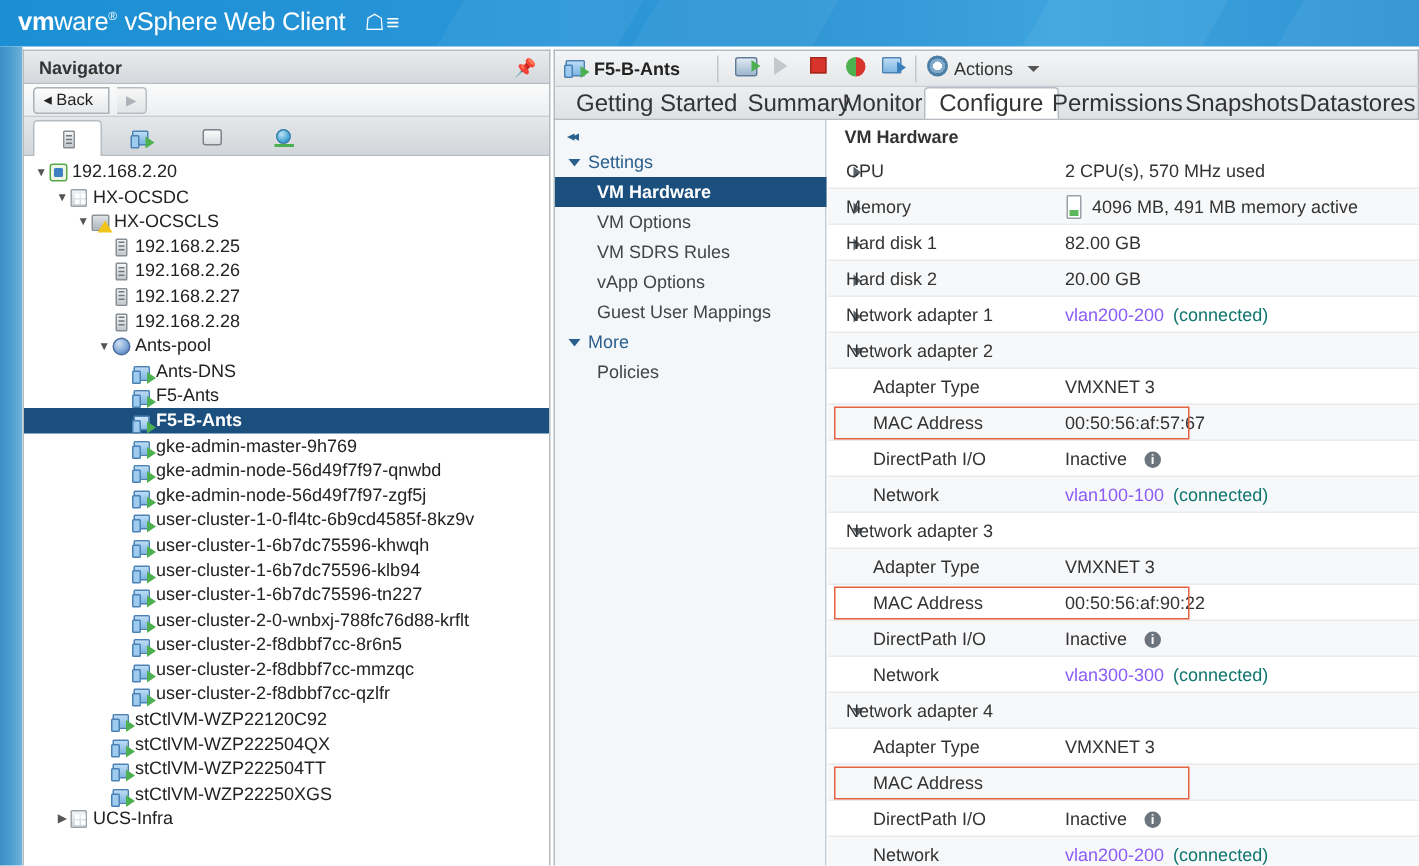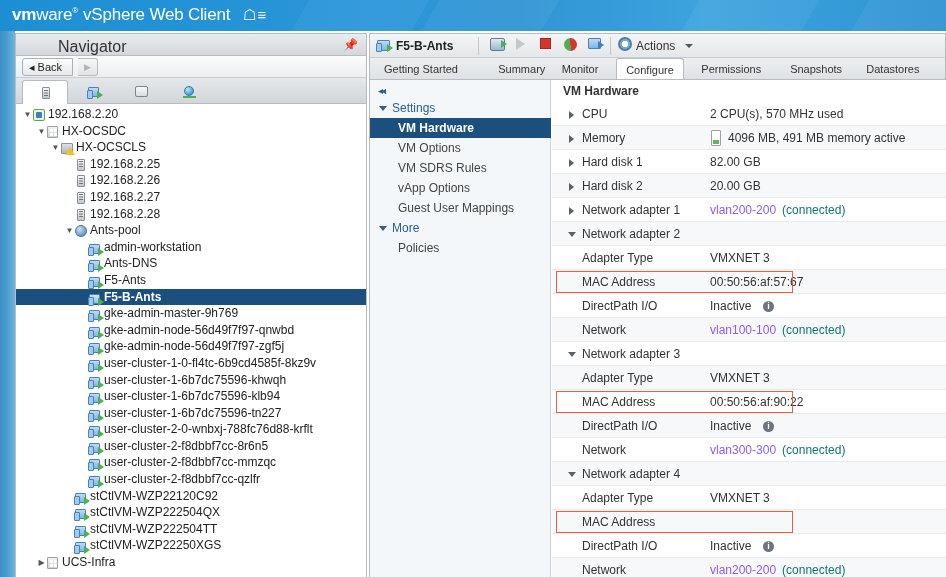--- a/index.html
+++ b/index.html
@@ -52,21 +52,21 @@
     border: 1px solid #b6bcc2;
     border-bottom: none;
   }
   #nav-header {
     position: relative; height: 22px;
     background: linear-gradient(180deg,#e9ecee 0%,#d4d8dc 100%);
     border-bottom: 1px solid #b6bcc2;
   }
   #nav-title {
     position: absolute; left: 10px; top: 4px;
-    font-size: 16px; color: #333; font-weight: normal; margin-left: 32px;
+    font-size: 12px; color: #333; font-weight: bold;
   }
   #pin-icon {
     position: absolute; right: 8px; top: 4px;
     font-size: 12px; color: #444; cursor: pointer;
   }
   #nav-backbar {
     position: relative; height: 22px;
     background: linear-gradient(180deg,#fbfbfb 0%,#eceef0 100%);
     border-bottom: 1px solid #c8ced3;
   }
@@ -159,21 +159,21 @@
     border-left:4px solid transparent;border-right:4px solid transparent;border-top:4px solid #555; }
 
   #tabbar {
     position: relative; height: 23px;
     background: linear-gradient(180deg,#eceef0 0%,#dfe2e5 100%);
     border: 1px solid #b6bcc2; border-top: 1px solid #c8ced3; border-bottom: 1px solid #b6bcc2;
     overflow: hidden;
   }
   .ptab {
     position: absolute; top: 0; height: 23px; padding: 0 9px;
-    font-size: 11px; line-height: 23px; color: #333; cursor: pointer;
+    font-size: 16px; line-height: 23px; color: #333; cursor: pointer;
     white-space: nowrap;
     text-align: center;
   }
   .ptab.active {
     background: #fff;
     border: 1px solid #b6bcc2; border-bottom: 1px solid #fff;
     border-radius: 3px 3px 0 0; line-height: 22px;
   }
 
   #content {
@@ -213,21 +213,21 @@
     font-size: 12px; font-weight: bold; color: #333; line-height: 22px;
   }
   #hw-table { position: relative; width: 395px; }
   .hrow {
     position: relative; height: 24px; border-bottom: 1px solid #e8eaec;
   }
   .hrow.alt { background: #f7f8fa; }
   .hrow .hlabel {
     position: absolute; left: 0; top: 0; width: 158px; height: 24px;
     line-height: 24px; font-size: 12px; color: #333;
-    padding-left: 30px; white-space: nowrap;
+    padding-left: 12px; white-space: nowrap;
   }
   .hrow.l2 .hlabel { padding-left: 30px; }
   .hrow .hcar {
     position: absolute; left: 17px; top: 9px; width:0;height:0;
     border-top:4px solid transparent;border-bottom:4px solid transparent;border-left:5px solid #5a6269;
   }
   .hrow .hcar.open {
     left: 16px; top: 10px;
     border-left:4px solid transparent;border-right:4px solid transparent;
     border-top:5px solid #5a6269; border-bottom:none;
@@ -306,21 +306,20 @@
   </div>
   <div id="nav-tree">
       <div class="tnode"><span style="display:inline-block;width:6px"></span><span class="tw">▼</span><span class="ic"><span class="ico ico-vc"></span></span><span class="lb">192.168.2.20</span></div>
       <div class="tnode"><span style="display:inline-block;width:20px"></span><span class="tw">▼</span><span class="ic"><span class="ico ico-dc"></span></span><span class="lb">HX-OCSDC</span></div>
       <div class="tnode"><span style="display:inline-block;width:34px"></span><span class="tw">▼</span><span class="ic"><span class="ico ico-cl ico-cl-w"></span></span><span class="lb">HX-OCSCLS</span></div>
       <div class="tnode"><span style="display:inline-block;width:48px"></span><span class="tw"></span><span class="ic"><span class="ico ico-host"></span></span><span class="lb">192.168.2.25</span></div>
       <div class="tnode"><span style="display:inline-block;width:48px"></span><span class="tw"></span><span class="ic"><span class="ico ico-host"></span></span><span class="lb">192.168.2.26</span></div>
       <div class="tnode"><span style="display:inline-block;width:48px"></span><span class="tw"></span><span class="ic"><span class="ico ico-host"></span></span><span class="lb">192.168.2.27</span></div>
       <div class="tnode"><span style="display:inline-block;width:48px"></span><span class="tw"></span><span class="ic"><span class="ico ico-host"></span></span><span class="lb">192.168.2.28</span></div>
       <div class="tnode"><span style="display:inline-block;width:48px"></span><span class="tw">▼</span><span class="ic"><span class="ico ico-pool"></span></span><span class="lb">Ants-pool</span></div>
-      <div class="tnode"><span style="display:inline-block;width:62px"></span><span class="tw"></span><span class="ic"><span class="ico ico-vm"></span></span><span class="lb">admin-workstation</span></div>
       <div class="tnode"><span style="display:inline-block;width:62px"></span><span class="tw"></span><span class="ic"><span class="ico ico-vm"></span></span><span class="lb">Ants-DNS</span></div>
       <div class="tnode"><span style="display:inline-block;width:62px"></span><span class="tw"></span><span class="ic"><span class="ico ico-vm"></span></span><span class="lb">F5-Ants</span></div>
       <div class="tnode sel"><span style="display:inline-block;width:62px"></span><span class="tw"></span><span class="ic"><span class="ico ico-vm"></span></span><span class="lb">F5-B-Ants</span></div>
       <div class="tnode"><span style="display:inline-block;width:62px"></span><span class="tw"></span><span class="ic"><span class="ico ico-vm"></span></span><span class="lb">gke-admin-master-9h769</span></div>
       <div class="tnode"><span style="display:inline-block;width:62px"></span><span class="tw"></span><span class="ic"><span class="ico ico-vm"></span></span><span class="lb">gke-admin-node-56d49f7f97-qnwbd</span></div>
       <div class="tnode"><span style="display:inline-block;width:62px"></span><span class="tw"></span><span class="ic"><span class="ico ico-vm"></span></span><span class="lb">gke-admin-node-56d49f7f97-zgf5j</span></div>
       <div class="tnode"><span style="display:inline-block;width:62px"></span><span class="tw"></span><span class="ic"><span class="ico ico-vm"></span></span><span class="lb">user-cluster-1-0-fl4tc-6b9cd4585f-8kz9v</span></div>
       <div class="tnode"><span style="display:inline-block;width:62px"></span><span class="tw"></span><span class="ic"><span class="ico ico-vm"></span></span><span class="lb">user-cluster-1-6b7dc75596-khwqh</span></div>
       <div class="tnode"><span style="display:inline-block;width:62px"></span><span class="tw"></span><span class="ic"><span class="ico ico-vm"></span></span><span class="lb">user-cluster-1-6b7dc75596-klb94</span></div>
       <div class="tnode"><span style="display:inline-block;width:62px"></span><span class="tw"></span><span class="ic"><span class="ico ico-vm"></span></span><span class="lb">user-cluster-1-6b7dc75596-tn227</span></div>

